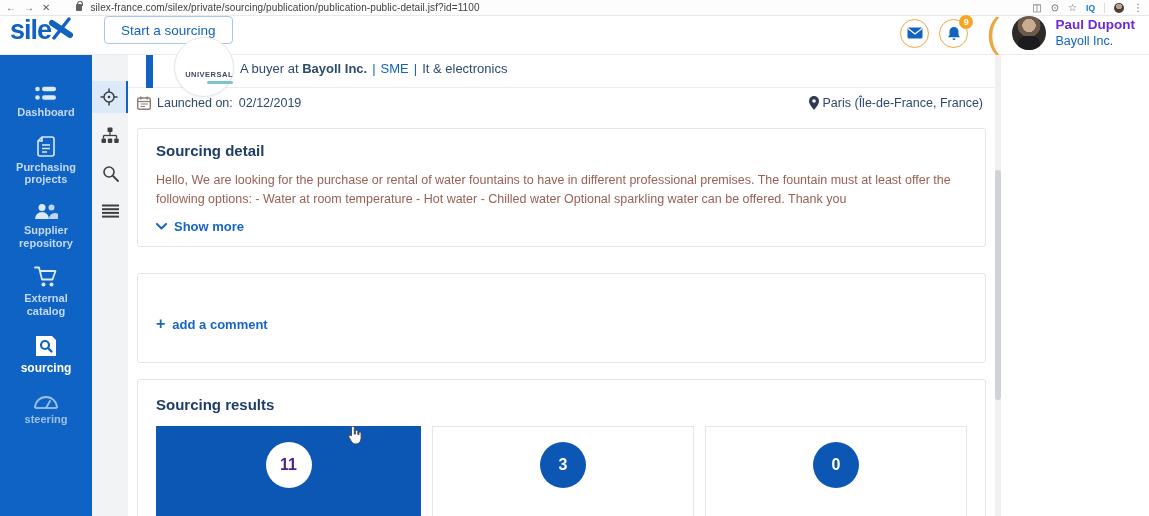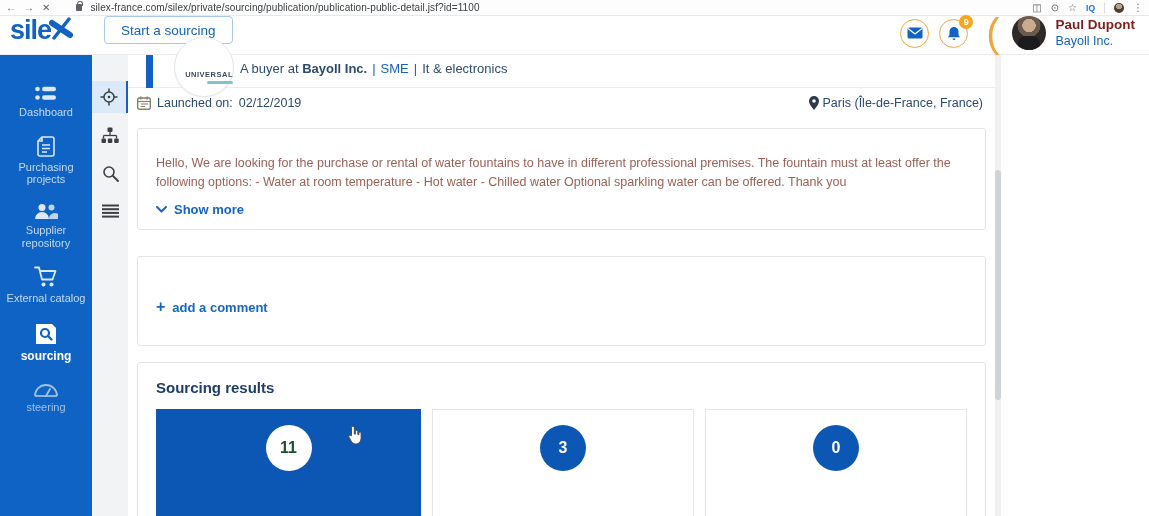--- a/index.html
+++ b/index.html
@@ -35,31 +35,31 @@
     display:flex; align-items:center; justify-content:center; cursor:pointer; position:relative; }
   .badge { position:absolute; top:-5px; right:-6px; min-width:14px; height:14px; border-radius:50%;
     background:#f5a623; color:#fff; font-size:9px; font-weight:bold;
     display:flex; align-items:center; justify-content:center; }
   .paren { color:#eda73f; font-size:40px; font-weight:300; line-height:.8; margin:0 2px 0 8px; }
   .avatar { width:34px; height:34px; border-radius:50%; overflow:hidden; position:relative;
     background:radial-gradient(circle at 50% 28%, #c9ab90 0 22%, #6b5a4c 23% 38%, #2e2a28 39% 100%); cursor:pointer; }
   .avatar::after { content:""; position:absolute; bottom:0; left:50%; transform:translateX(-50%);
     width:22px; height:14px; background:#1b1b20; border-radius:8px 8px 0 0; }
   .user-block { line-height:1.2; cursor:pointer; }
-  .user-name { font-size:13.5px; font-weight:bold; color:#7f1d1d; }
+  .user-name { font-size:13.5px; font-weight:bold; color:#6d28d9; }
   .user-company { font-size:12.5px; color:#1262c2; }
 
   
   .body-row { position:absolute; top:55px; left:0; width:1149px; height:461px; display:flex; }
 
   
   .blue-sidebar { width:92px; background:#0e63c5; display:flex; flex-direction:column;
     align-items:center; padding-top:30px; gap:17px; flex-shrink:0; }
   .side-item { display:flex; flex-direction:column; align-items:center; gap:4px;
-    color:#c4d9f2; font-size:11px; text-align:center; line-height:1.15; cursor:pointer; width:84px; }
+    color:#c4d9f2; font-size:11px; text-align:center; line-height:1.15; cursor:pointer; width:84px;font-weight:bold; }
   .side-item.active { color:#fff; font-weight:bold; font-size:12px; }
   .side-item.dim { color:#9fc0e6; }
   .side-item svg { display:block; }
 
   
   .tool-sidebar { width:36px; background:#f1f3f4; flex-shrink:0; display:flex;
     flex-direction:column; align-items:stretch; padding-top:26px; }
   .tool-item { height:32px; display:flex; align-items:center; justify-content:center;
     cursor:pointer; margin-bottom:6px; }
   .tool-item.active { background:#dce9f8; border-right:2px solid #1262c2; }
@@ -95,21 +95,21 @@
     font-size:13px; font-weight:bold; cursor:pointer; width:fit-content; }
   .plus-glyph { font-size:16px; font-weight:bold; line-height:.8; }
 
   .card-results { margin-top:16px; padding:16px 18px 20px; height:160px; }
   .stat-row { margin-top:13px; display:flex; gap:11px; }
   .stat-card { width:262px; height:130px; background:#fff; border:1px solid #e2e5e9;
     display:flex; flex-direction:column; align-items:center; padding-top:15px; cursor:pointer; }
   .stat-card.highlight { background:#0d57b4; border-color:#0d57b4; width:265px; }
   .stat-circle { width:46px; height:46px; border-radius:50%; background:#0d57b4; color:#fff;
     display:flex; align-items:center; justify-content:center; font-size:16px; font-weight:bold; }
-  .stat-card.highlight .stat-circle { background:#fff; color:#14532d; }
+  .stat-card.highlight .stat-circle { background:#fff; color:#4c1d95; }
 
   
   .right-panel { width:148px; background:#f7f8f9; border-left:1px solid #eceef0; flex-shrink:0; }
   .edit-users { margin:13px 0 0 16px; display:flex; align-items:center; gap:6px;
     color:#1566c4; font-size:12.5px; font-weight:bold; cursor:pointer; width:fit-content; }
 
   
   .scrollbar { width:6px; background:#f1f1f1; flex-shrink:0; position:relative; }
   .scroll-thumb { position:absolute; top:115px; left:0; width:6px; height:230px;
     background:#cfd2d6; border-radius:3px; }
@@ -296,20 +296,21 @@
         <div class="meta-right">
           <svg width="10" height="14" viewBox="0 0 10 14">
             <path d="M5 0 a5 5 0 0 1 5 5 c0 3.5 -5 9 -5 9 S0 8.5 0 5 A5 5 0 0 1 5 0 Z" fill="#2f3b4c"></path>
             <circle cx="5" cy="5" r="1.8" fill="#fff"></circle>
           </svg>
           <span>Paris (Île-de-France, France)</span>
         </div>
       </div>
 
       <section class="card card-detail">
+        <h2 class="card-title">Sourcing detail</h2>
         <p class="detail-body">Hello, We are looking for the purchase or rental of water fountains to have in different professional premises. The fountain must at least offer the following options: - Water at room temperature - Hot water - Chilled water Optional sparkling water can be offered. Thank you</p>
         <div class="show-more">
           <svg width="11" height="7" viewBox="0 0 11 7">
             <path d="M1 1 L5.5 5.5 L10 1" fill="none" stroke="#1566c4" stroke-width="2" stroke-linecap="round" stroke-linejoin="round"></path>
           </svg>
           <span>Show more</span>
         </div>
       </section>
 
       <section class="card card-notes">

